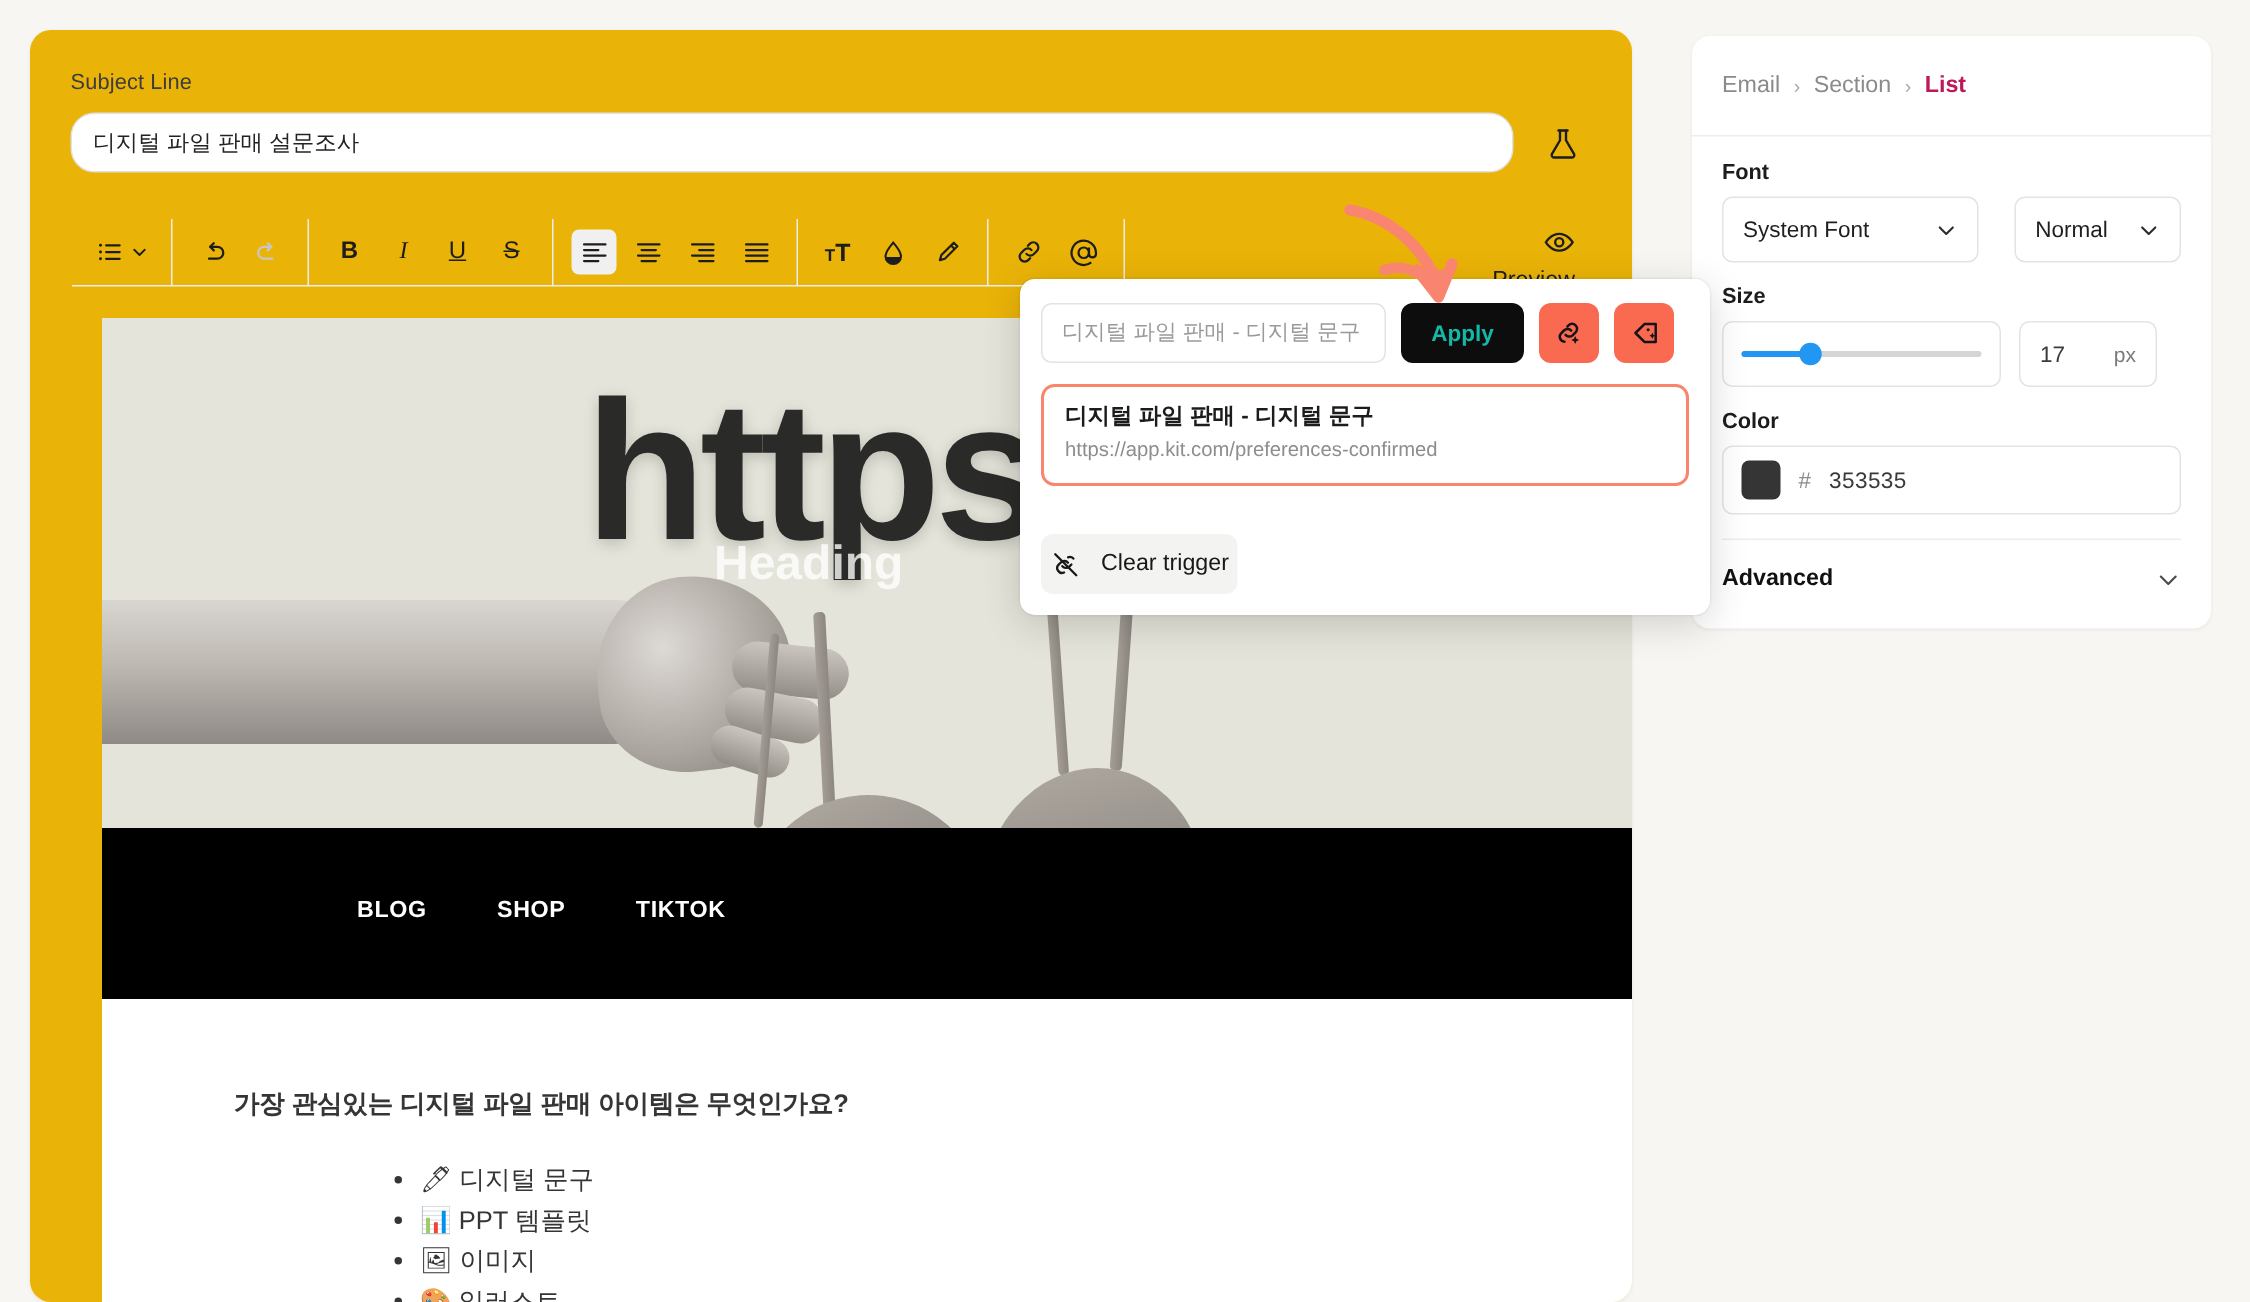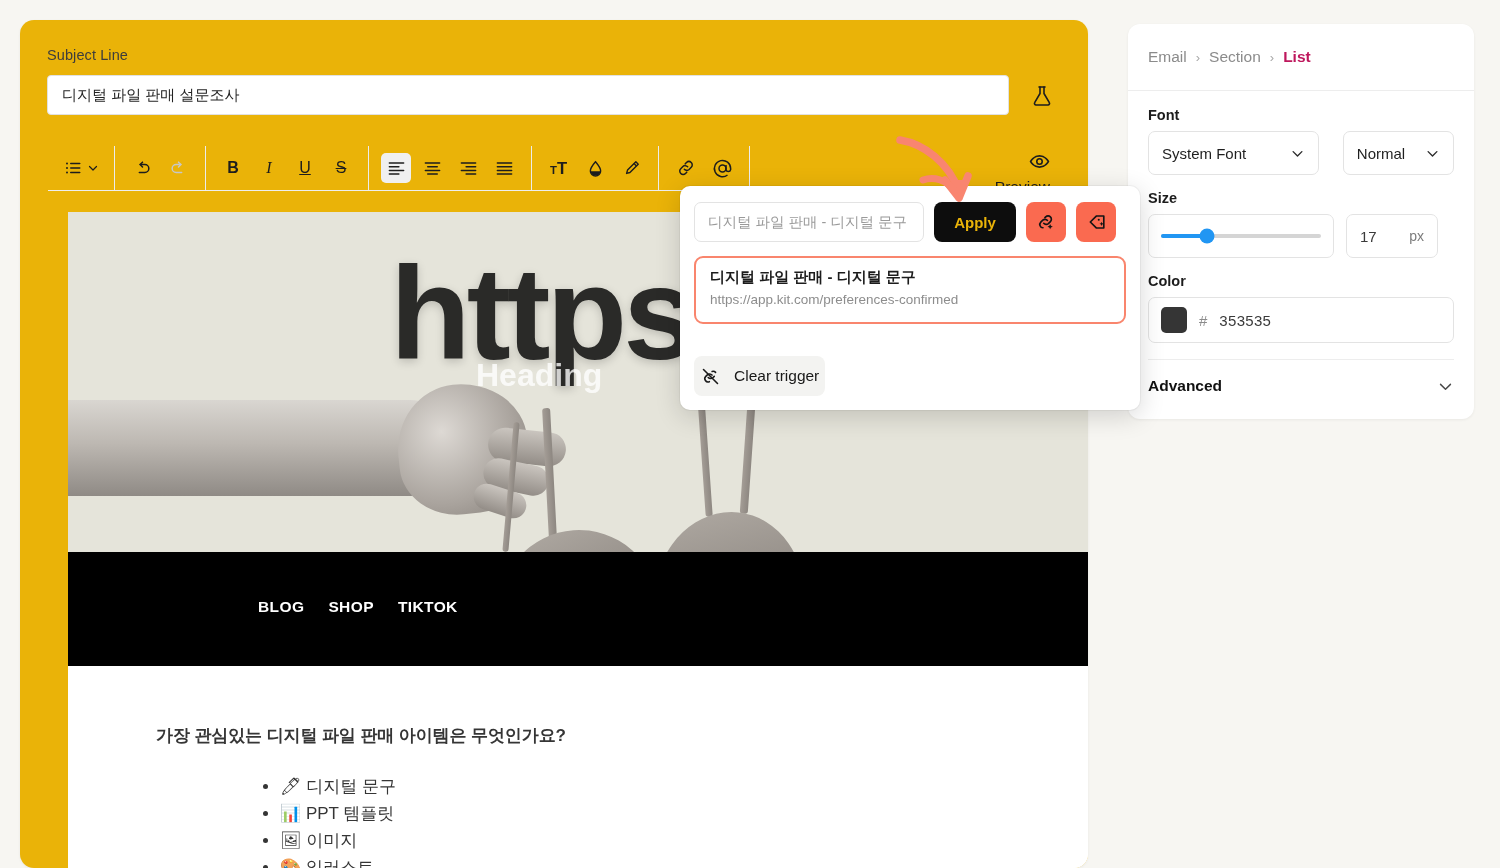--- a/index.html
+++ b/index.html
@@ -35,21 +35,21 @@
 
   .subject-row {
     position: absolute;
     left: 27px; top: 55px;
     width: 1014px; height: 42px;
   }
   .subject-input {
     width: 962px; height: 40px;
     box-sizing: border-box;
     border: 1px solid #e1e1e1;
-    border-radius: 4px;
+    border-radius: 16px;
     background: #fff;
     font-size: 15px;
     font-family: "Liberation Sans", sans-serif;
     color: #232323;
     padding: 0 14px;
     outline: none;
   }
   .flask-btn {
     position: absolute;
     right: 0; top: 2px;
@@ -184,22 +184,22 @@
     transform: rotate(9deg);
   }
 
   #navbar {
     position: relative;
     width: 1020px; height: 114px;
     background: #000000;
   }
   #navbar .links {
     position: absolute;
-    left: 190px; top: 46px;
-    display: flex; gap: 24px; justify-content: center;
+    left: 170px; top: 46px;
+    display: flex; gap: 47px; justify-content: center;
   }
   #navbar .links a {
     color: #ffffff;
     font-size: 15.5px;
     font-weight: bold;
     letter-spacing: .4px;
     text-decoration: none;
     font-family: "Liberation Sans", sans-serif;
     cursor: pointer;
   }
@@ -252,21 +252,21 @@
     font-size: 14.5px;
     color: #242424;
     font-family: "Liberation Sans", sans-serif;
     outline: none;
     background: #fff;
   }
   #trigger-input::placeholder { color: #9a9a9a; }
   #apply-btn {
     width: 82px; height: 40px;
     background: #0d0d0d;
-    color: #eab308;
+    color: #14b8a6;
     border: none;
     border-radius: 8px;
     font-size: 15px;
     font-weight: bold;
     cursor: pointer;
     font-family: "Liberation Sans", sans-serif;
   }
   .coral-btn {
     width: 40px; height: 40px;
     background: #fa6a50;

